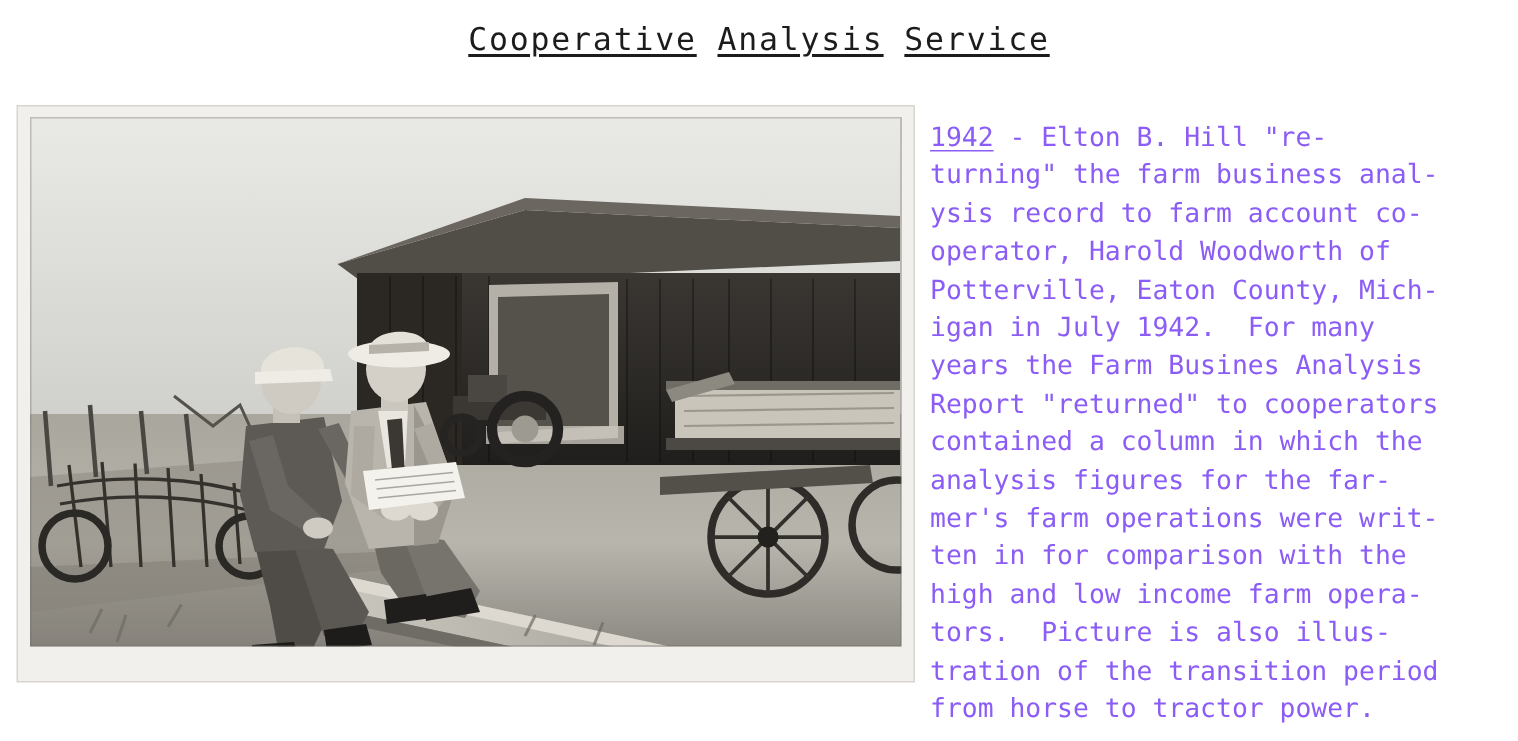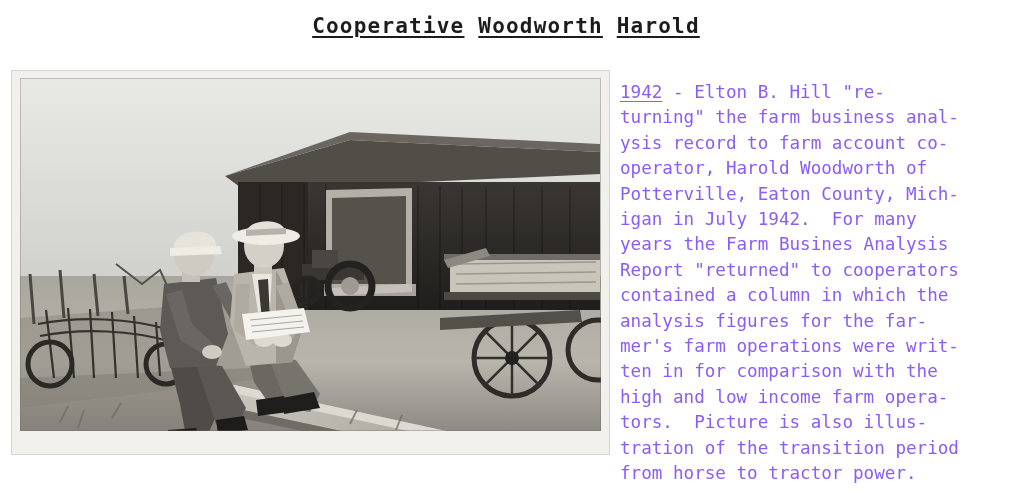--- a/index.html
+++ b/index.html
@@ -23,21 +23,20 @@
     width: 1012px;
     text-align: center;
     font-family: "DejaVu Sans Mono", monospace;
     font-size: 21px;
     letter-spacing: 1.2px;
     color: #1c1c1c;
   }
   .page-title .u {
     text-decoration: underline;
     text-underline-offset: 3px;
-    font-weight: bold;
   }
   .page-title .gap { letter-spacing: 1.2px; }
 
   
   .photo-frame {
     position: absolute;
     left: 12px;
     top: 71px;
     width: 597px;
     height: 383px;
@@ -70,21 +69,21 @@
   }
   .caption .yr {
     text-decoration: underline;
     text-underline-offset: 3px;
   }
 </style>
 </head>
 <body>
 
 <div class="page-title">
-  <span class="u">Cooperative</span><span class="gap"> </span><span class="u">Woodworth</span><span class="gap"> </span><span class="u">Harold</span>
+  <span class="u">Cooperative</span><span class="gap"> </span><span class="u">Analysis</span><span class="gap"> </span><span class="u">Service</span>
 </div>
 
 <div class="photo-frame">
   <div class="photo">
     <svg width="581" height="353" viewBox="0 0 581 353" xmlns="http://www.w3.org/2000/svg">
       <defs>
         <linearGradient id="sky" x1="0" y1="0" x2="0" y2="1">
           <stop offset="0%" stop-color="#e9e9e6"></stop>
           <stop offset="100%" stop-color="#cfcfcb"></stop>
         </linearGradient>

